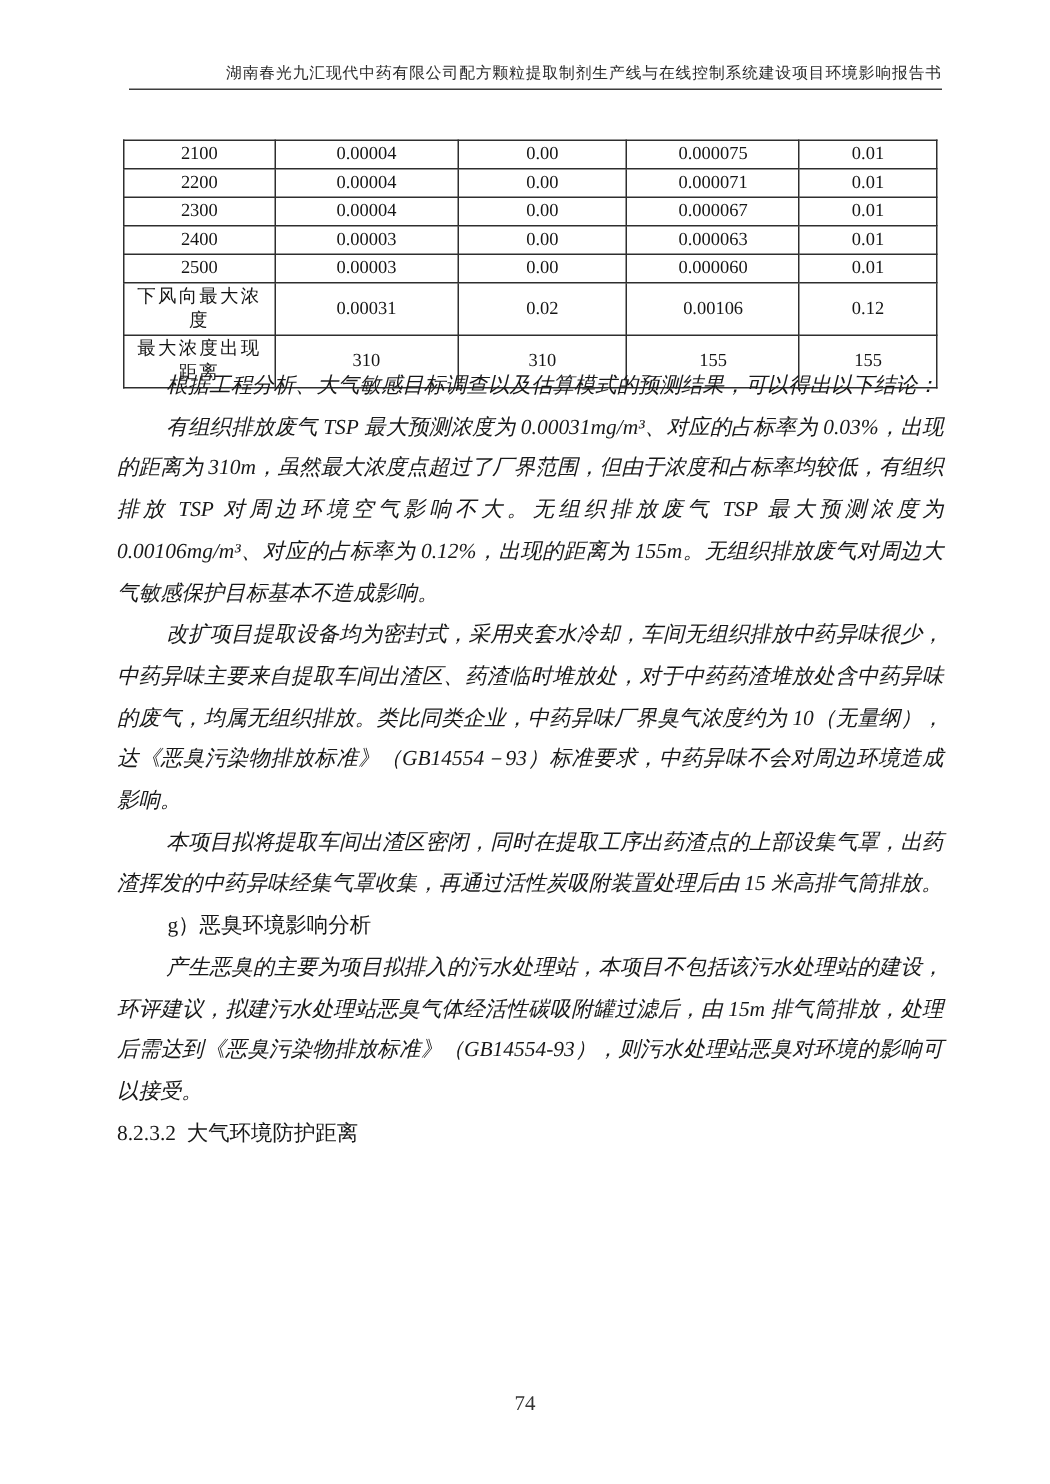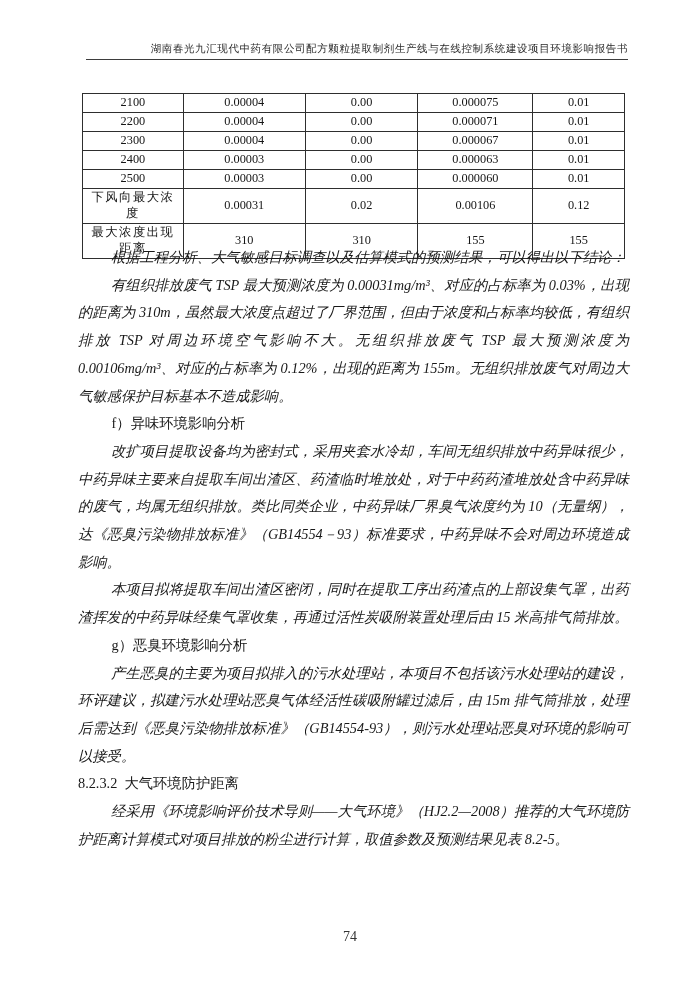--- a/index.html
+++ b/index.html
@@ -159,26 +159,24 @@
           <td>310</td>
           <td>155</td>
           <td>155</td>
         </tr>
       </tbody>
   </table>
 
   <div class="content" id="content">
       <p class="paragraph">根据工程分析、大气敏感目标调查以及估算模式的预测结果，可以得出以下结论：</p>
       <p class="paragraph">有组织排放废气 TSP 最大预测浓度为 0.00031mg/m³、对应的占标率为 0.03%，出现的距离为 310m，虽然最大浓度点超过了厂界范围，但由于浓度和占标率均较低，有组织排放 TSP 对周边环境空气影响不大。无组织排放废气 TSP 最大预测浓度为 0.00106mg/m³、对应的占标率为 0.12%，出现的距离为 155m。无组织排放废气对周边大气敏感保护目标基本不造成影响。</p>
-      <p class="sub-heading">f）异味环境影响分析</p>
       <p class="paragraph">改扩项目提取设备均为密封式，采用夹套水冷却，车间无组织排放中药异味很少，中药异味主要来自提取车间出渣区、药渣临时堆放处，对于中药药渣堆放处含中药异味的废气，均属无组织排放。类比同类企业，中药异味厂界臭气浓度约为 10（无量纲），达《恶臭污染物排放标准》（GB14554－93）标准要求，中药异味不会对周边环境造成影响。</p>
       <p class="paragraph">本项目拟将提取车间出渣区密闭，同时在提取工序出药渣点的上部设集气罩，出药渣挥发的中药异味经集气罩收集，再通过活性炭吸附装置处理后由 15 米高排气筒排放。</p>
       <p class="sub-heading">g）恶臭环境影响分析</p>
       <p class="paragraph">产生恶臭的主要为项目拟排入的污水处理站，本项目不包括该污水处理站的建设，环评建议，拟建污水处理站恶臭气体经活性碳吸附罐过滤后，由 15m 排气筒排放，处理后需达到《恶臭污染物排放标准》（GB14554-93），则污水处理站恶臭对环境的影响可以接受。</p>
       <p class="section-heading">8.2.3.2  大气环境防护距离</p>
-      <p class="paragraph">经采用《环境影响评价技术导则——大气环境》（HJ2.2—2008）推荐的大气环境防护距离计算模式对项目排放的粉尘进行计算，取值参数及预测结果见表 8.2-5。</p>
     </div>
 
   <div class="footer">
     <span>74</span>
   </div>
 
 </div>
 
 </body></html>

